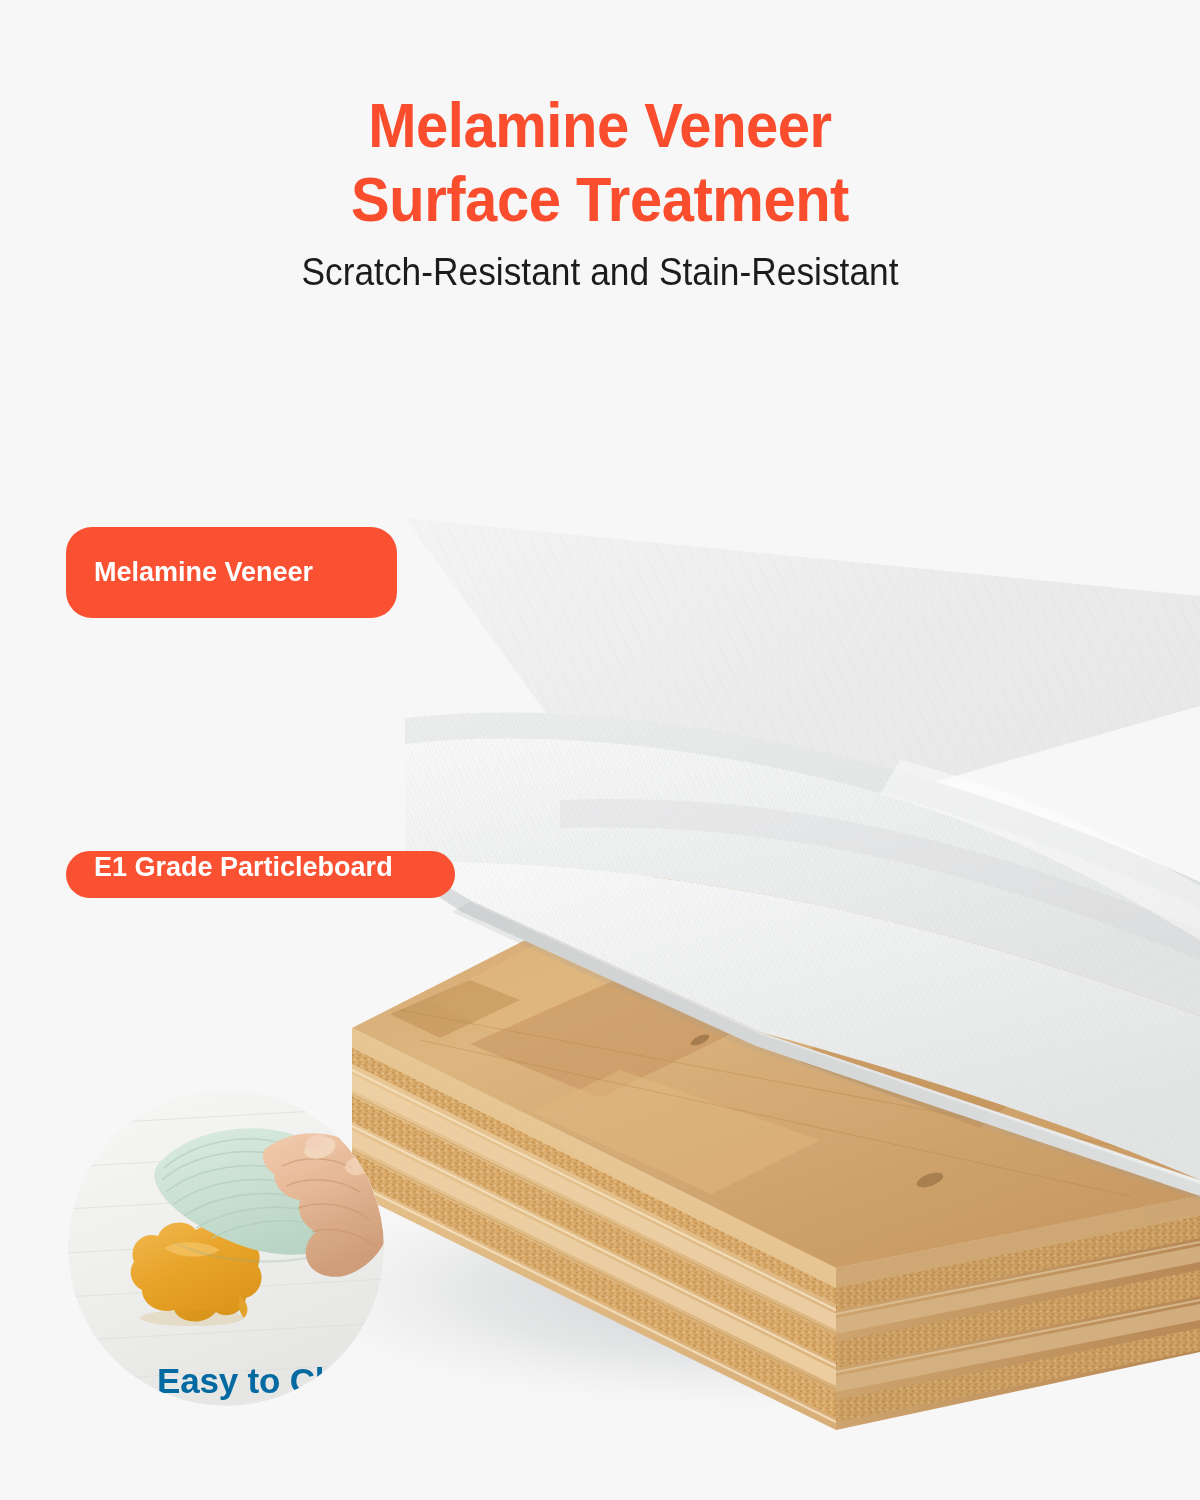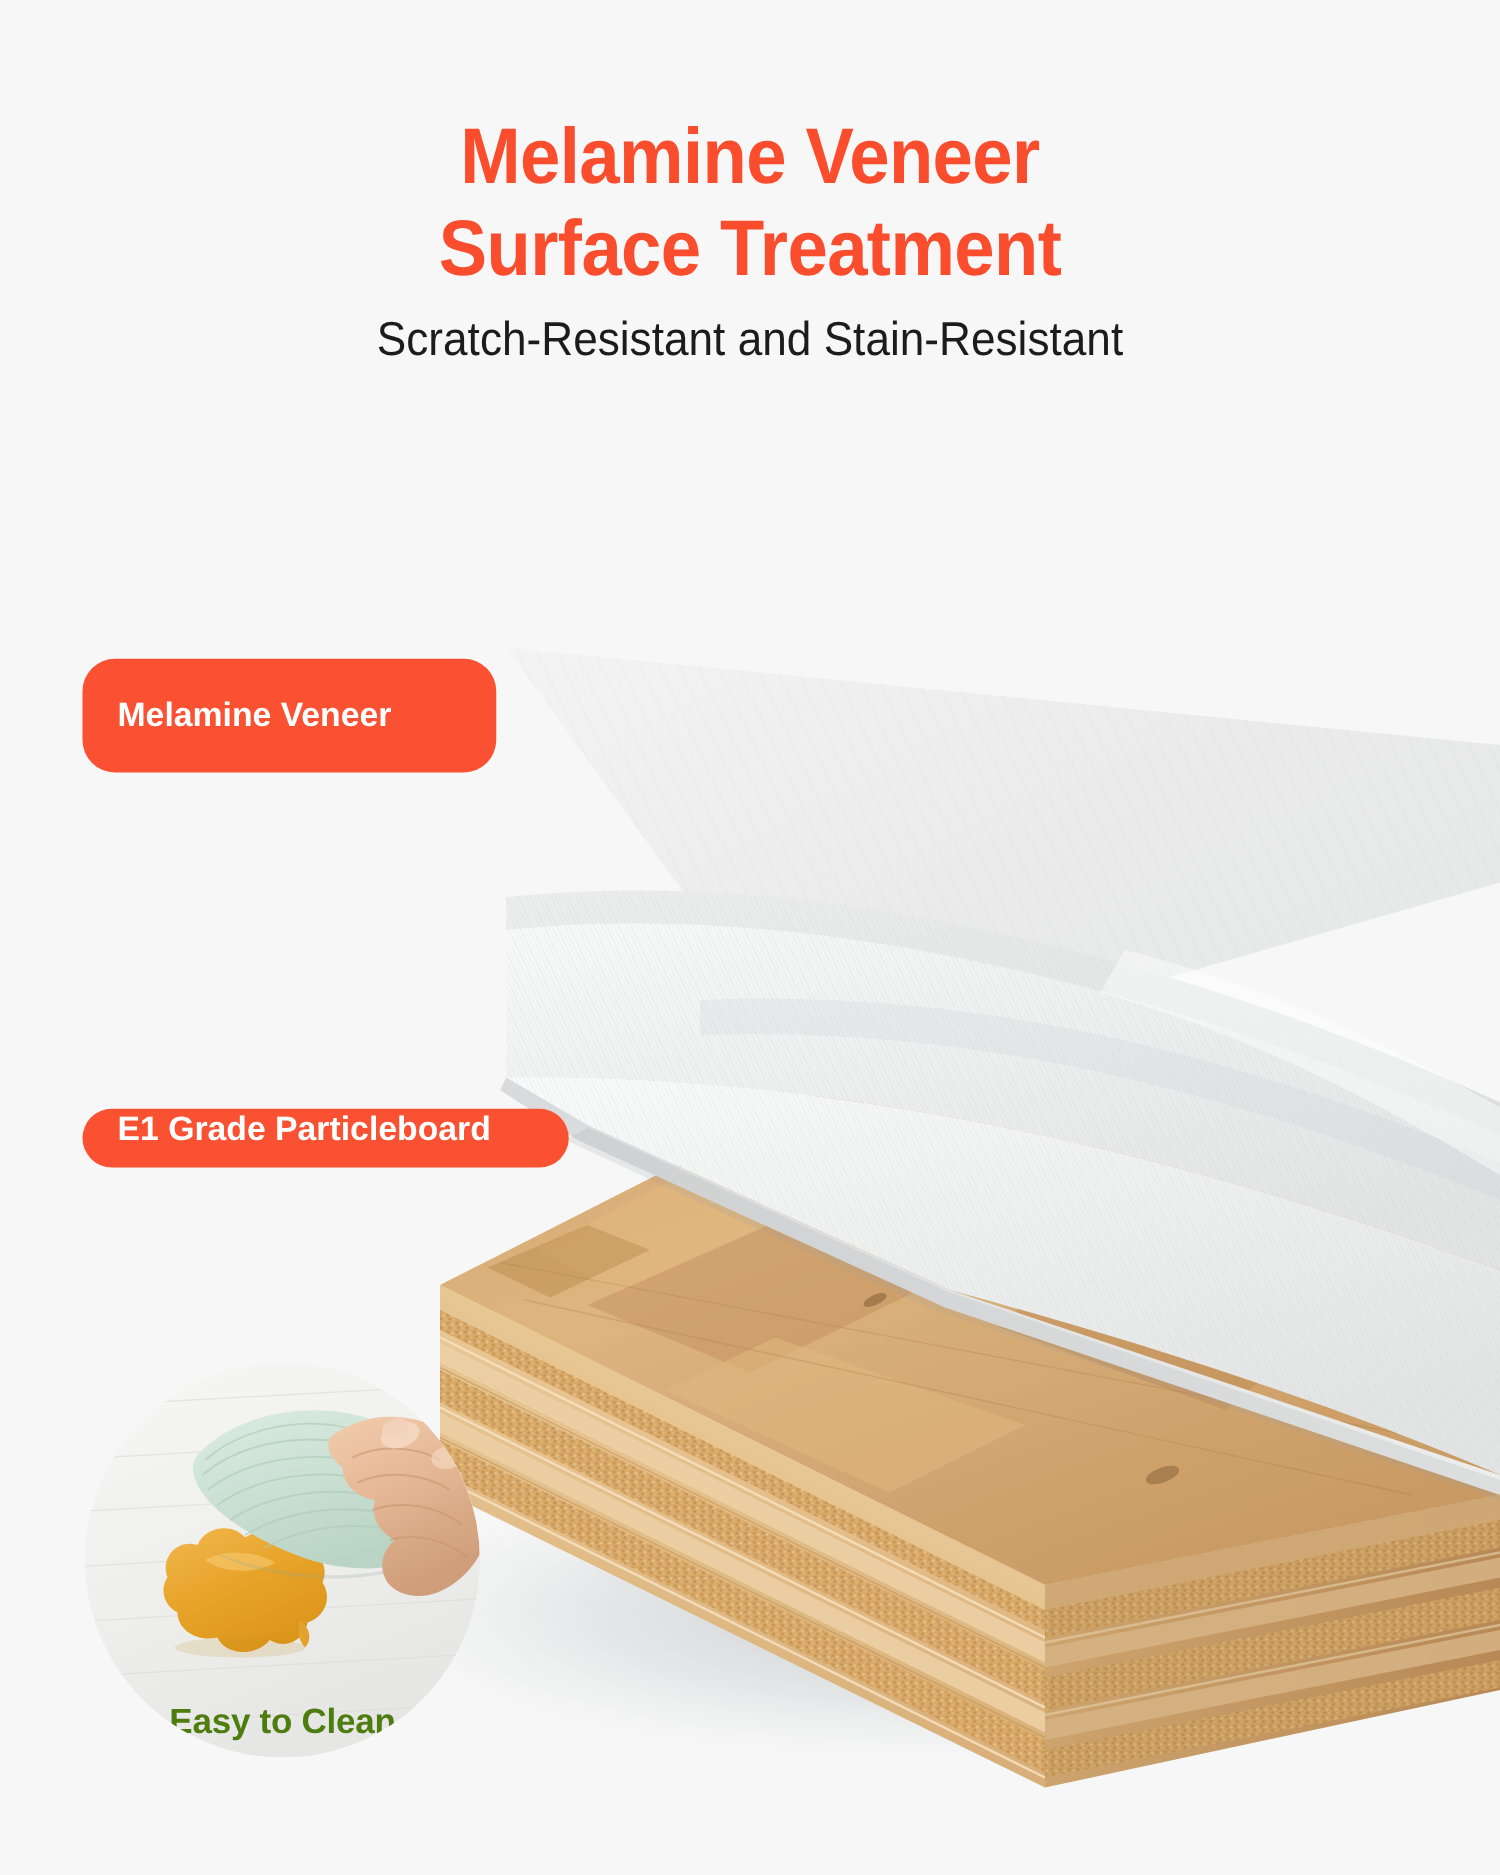--- a/index.html
+++ b/index.html
@@ -76,21 +76,21 @@
     top: 527px;
     width: 331px;
     height: 91px;
     border-radius: 26px;
     padding: 0 0 0 28px;
     font-size: 27px;
     line-height: 1.34;
   }
   #badge-particleboard {
     left: 66px;
-    top: 887px;
+    top: 851px;
     width: 389px;
     height: 47px;
     border-radius: 24px;
     padding: 0 0 13px 28px;
     font-size: 27px;
     line-height: 1.1;
     white-space: nowrap;
   }
   .badge span { display: block; }
 
@@ -107,25 +107,25 @@
   }
   #easy-clean .ec-svg {
     position: absolute;
     left: 0; top: 0;
   }
   #easy-clean-label {
     position: absolute;
     left: 0;
     top: 271px;
     width: 316px;
-    text-align: center;
-    color: #4d7c0f;
+    text-align: right;
+    color: #0369a1;
     font-family: "Liberation Sans Narrow", "Liberation Sans", sans-serif;
     font-weight: 700;
-    font-size: 28px;
+    font-size: 35px;
     letter-spacing: -0.2px;
     z-index: 5;
     white-space: nowrap;
   }
 </style>
 </head>
 <body>
 
 <div id="page">
 

